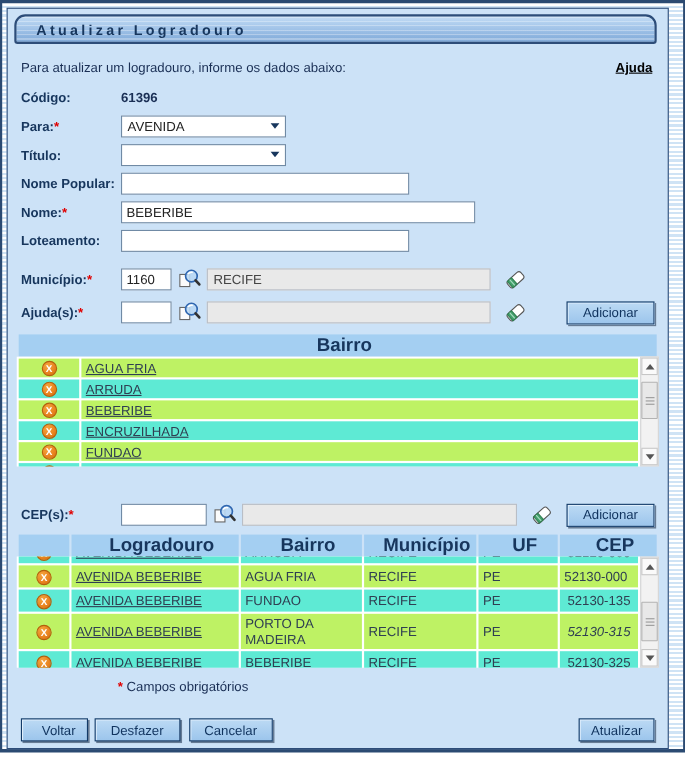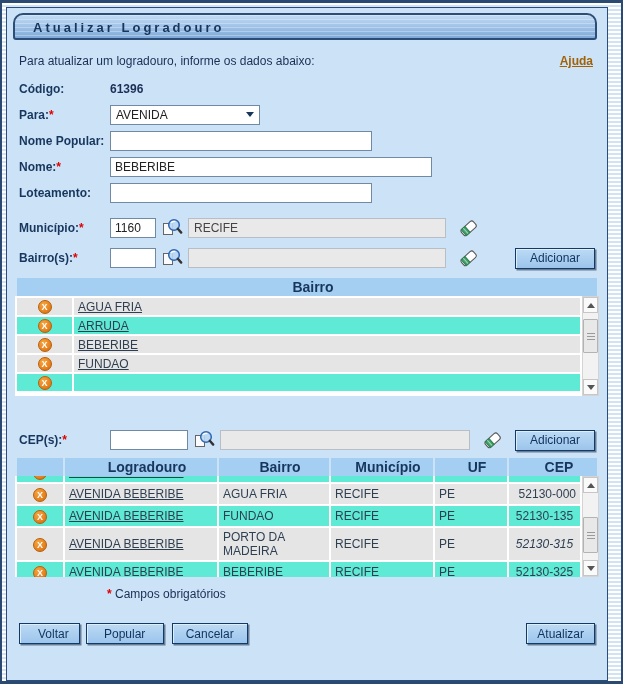--- a/index.html
+++ b/index.html
@@ -15,21 +15,21 @@
 
   .title-tab { margin:5px 10px 0 6px; height:27px; line-height:25px;
     border:2px solid #2d4d79; border-radius:10px 10px 3px 3px;
     background:repeating-linear-gradient(180deg, rgba(255,255,255,.30) 0 1px, rgba(255,255,255,0) 1px 4px),
                linear-gradient(180deg,#c2dcf5 0%,#9dc0e6 55%,#7fa9d8 100%);
     font-weight:bold; font-size:13px; letter-spacing:3px; color:#17365d; padding-left:18px; }
 
   .content { padding:0 12px; }
 
   .intro-row { margin-top:14px; display:flex; justify-content:space-between; align-items:center;text-align:center; }
-  .help-link { color:#a16207; font-weight:bold; text-decoration:underline; cursor:pointer; margin-right:2px; }
+  .help-link { color:#000000; font-weight:bold; text-decoration:underline; cursor:pointer; margin-right:2px; }
 
   .form-row { margin-top:5px; display:flex; align-items:center; min-height:21px; }
   .form-row .lbl { width:91px; font-weight:bold; color:#17365d; flex:0 0 91px; }
   .req { color:#e00000; font-weight:bold; }
 
   .txt { height:20px; border:1px solid #708aa5; background:#fff; font:12px "Liberation Sans",sans-serif;
     padding:0 4px; color:#222; }
   .combo { height:20px; width:150px; border:1px solid #708aa5; background:#fff;
     display:flex; align-items:center; justify-content:space-between; padding:0 5px; cursor:default; }
   .combo .cval { color:#222; }
@@ -41,26 +41,26 @@
 
   .icon-btn { background:none; border:none; padding:0; cursor:pointer; line-height:0; }
 
   .btn { height:21px; padding:0 10px; background:linear-gradient(180deg,#bcdaf4,#9cc5ec);
     border:1px solid #123a68; box-shadow:inset 1px 1px 0 #dfeefb, 1.5px 1.5px 0 rgba(20,40,70,.55);
     color:#10335e; font:12px "Liberation Sans",sans-serif; cursor:pointer; }
 
   
   .tbl-area { margin:8px -4px 0 -4px; }
   .tbl-head { width:100%; border-collapse:separate; border-spacing:2px 0; table-layout:fixed; }
-  .tbl-head th { background:#a4cff2; color:#17365d; font-weight:bold; height:18px; font-size:14px;padding-left:12px; }
+  .tbl-head th { background:#a4cff2; color:#17365d; font-weight:bold; height:18px; font-size:17px;padding-left:12px; }
   .tbl-flex { display:flex; }
   .viewport { flex:1; overflow:hidden; background:#fff; }
   .tbl-body { width:100%; border-collapse:separate; border-spacing:2px; table-layout:fixed; background:#fff; }
   .tbl-body td { height:17px; font-size:12px; padding:0 4px; color:#2f3f52; overflow:hidden; }
-  tr.r-even td { background:#e5e5e5; }
+  tr.r-even td { background:#bef264; }
   tr.r-odd  td { background:#5eead4; }
   td.icn { text-align:center; padding:0; }
   .rowlink { color:#2f3f52; text-decoration:underline; cursor:pointer; }
 
   .xicon { display:inline-block; width:14px; height:14px; border-radius:50%;
     background:radial-gradient(circle at 35% 30%, #f5a63f, #e8821e 60%, #c96a10);
     border:1px solid #b35f0c; color:#fff; font-weight:bold; font-size:9px; line-height:13px;
     text-align:center; cursor:pointer; }
   .xicon::before { content:"X"; }
 
@@ -103,20 +103,27 @@
       </div>
 
       <div class="form-row">
         <span class="lbl"><span>Para:</span><span class="req">*</span></span>
         <div class="combo">
           <span class="cval">AVENIDA</span>
           <span class="arrow-dn"></span>
         </div>
       </div>
 
+      <div class="form-row">
+        <span class="lbl">Título:</span>
+        <div class="combo">
+          <span class="cval"></span>
+          <span class="arrow-dn"></span>
+        </div>
+      </div>
 
       <div class="form-row">
         <span class="lbl">Nome Popular:</span>
         <input class="txt" style="width: 262px;" value="">
       </div>
 
       <div class="form-row">
         <span class="lbl"><span>Nome:</span><span class="req">*</span></span>
         <input class="txt" style="width: 322px;" value="BEBERIBE">
       </div>
@@ -143,21 +150,21 @@
             <g transform="rotate(-42 11 12)">
               <rect x="2.5" y="8" width="16" height="8" rx="2.5" fill="#ffffff" stroke="#555"></rect>
               <path d="M4 8.2 h5 v7.6 h-5 z" fill="#43a06c" stroke="#2e7d4f"></path>
               <line x1="6.6" y1="8.4" x2="6.6" y2="15.4" stroke="#a9ddc2"></line>
             </g>
           </svg>
         </button>
       </div>
 
       <div class="form-row" style="margin-top:6px;">
-        <span class="lbl"><span>Bairro(s):</span><span class="req">*</span></span>
+        <span class="lbl"><span>Ajuda(s):</span><span class="req">*</span></span>
         <input class="txt" style="width: 46px;" value="">
         <button class="icon-btn" style="margin-left:6px;">
           <svg width="22" height="22" viewBox="0 0 22 22">
             <rect x="1.5" y="6.5" width="9" height="11" fill="#fbfbfb" stroke="#666"></rect>
             <circle cx="12" cy="8" r="5.3" fill="rgba(185,216,244,0.9)" stroke="#2f66b0" stroke-width="1.5"></circle>
             <path d="M8.8 6.2 a4.2 4.2 0 0 1 4.5 -1.6" stroke="#ffffff" fill="none" stroke-width="1.3"></path>
             <line x1="15.8" y1="11.8" x2="19.2" y2="15.6" stroke="#333" stroke-width="2.4" stroke-linecap="round"></line>
           </svg>
         </button>
         <div class="ro-field" style="width:258px;margin-left:4px;"></div>
@@ -197,20 +204,24 @@
                 <td class="icn"><span class="xicon"></span></td>
                 <td><a class="rowlink">AGUA FRIA</a></td>
                   </tr>
               <tr class="r-odd">
                 <td class="icn"><span class="xicon"></span></td>
                 <td><a class="rowlink">ARRUDA</a></td>
                   </tr>
               <tr class="r-even">
                 <td class="icn"><span class="xicon"></span></td>
                 <td><a class="rowlink">BEBERIBE</a></td>
+                  </tr>
+              <tr class="r-odd">
+                <td class="icn"><span class="xicon"></span></td>
+                <td><a class="rowlink">ENCRUZILHADA</a></td>
                   </tr>
               <tr class="r-even">
                 <td class="icn"><span class="xicon"></span></td>
                 <td><a class="rowlink">FUNDAO</a></td>
                   </tr>
               <tr class="r-odd">
                 <td class="icn"><span class="xicon"></span></td>
                 <td></td>
                   </tr>
             </tbody>
@@ -299,21 +310,21 @@
                 <td>RECIFE</td>
                 <td>PE</td>
                 <td style="text-align:center;">52120-060</td>
                   </tr>
               <tr class="r-even">
                 <td class="icn"><span class="xicon"></span></td>
                 <td><a class="rowlink">AVENIDA BEBERIBE</a></td>
                 <td>AGUA FRIA</td>
                 <td>RECIFE</td>
                 <td>PE</td>
-                <td style="text-align:right;">52130-000</td>
+                <td style="text-align:left;">52130-000</td>
                   </tr>
               <tr class="r-odd">
                 <td class="icn"><span class="xicon"></span></td>
                 <td><a class="rowlink">AVENIDA BEBERIBE</a></td>
                 <td>FUNDAO</td>
                 <td>RECIFE</td>
                 <td>PE</td>
                 <td style="text-align:center;">52130-135</td>
                   </tr>
               <tr class="r-even tall">
@@ -354,21 +365,21 @@
       </div>
 
       <div class="note-row">
         <span class="req">*</span>
         <span>Campos obrigatórios</span>
       </div>
 
       <div class="footer-row">
         <button class="btn" style="min-width:52px;padding-left:18px;">Voltar</button>
         <span class="gap6"></span>
-        <button class="btn" style="min-width:78px;">Popular</button>
+        <button class="btn" style="min-width:78px;">Desfazer</button>
         <span class="gap8"></span>
         <button class="btn" style="min-width:76px;">Cancelar</button>
         <span class="spacer"></span>
         <button class="btn" style="min-width:64px;">Atualizar</button>
       </div>
 
     </div>
   </div>
 </div>
 

